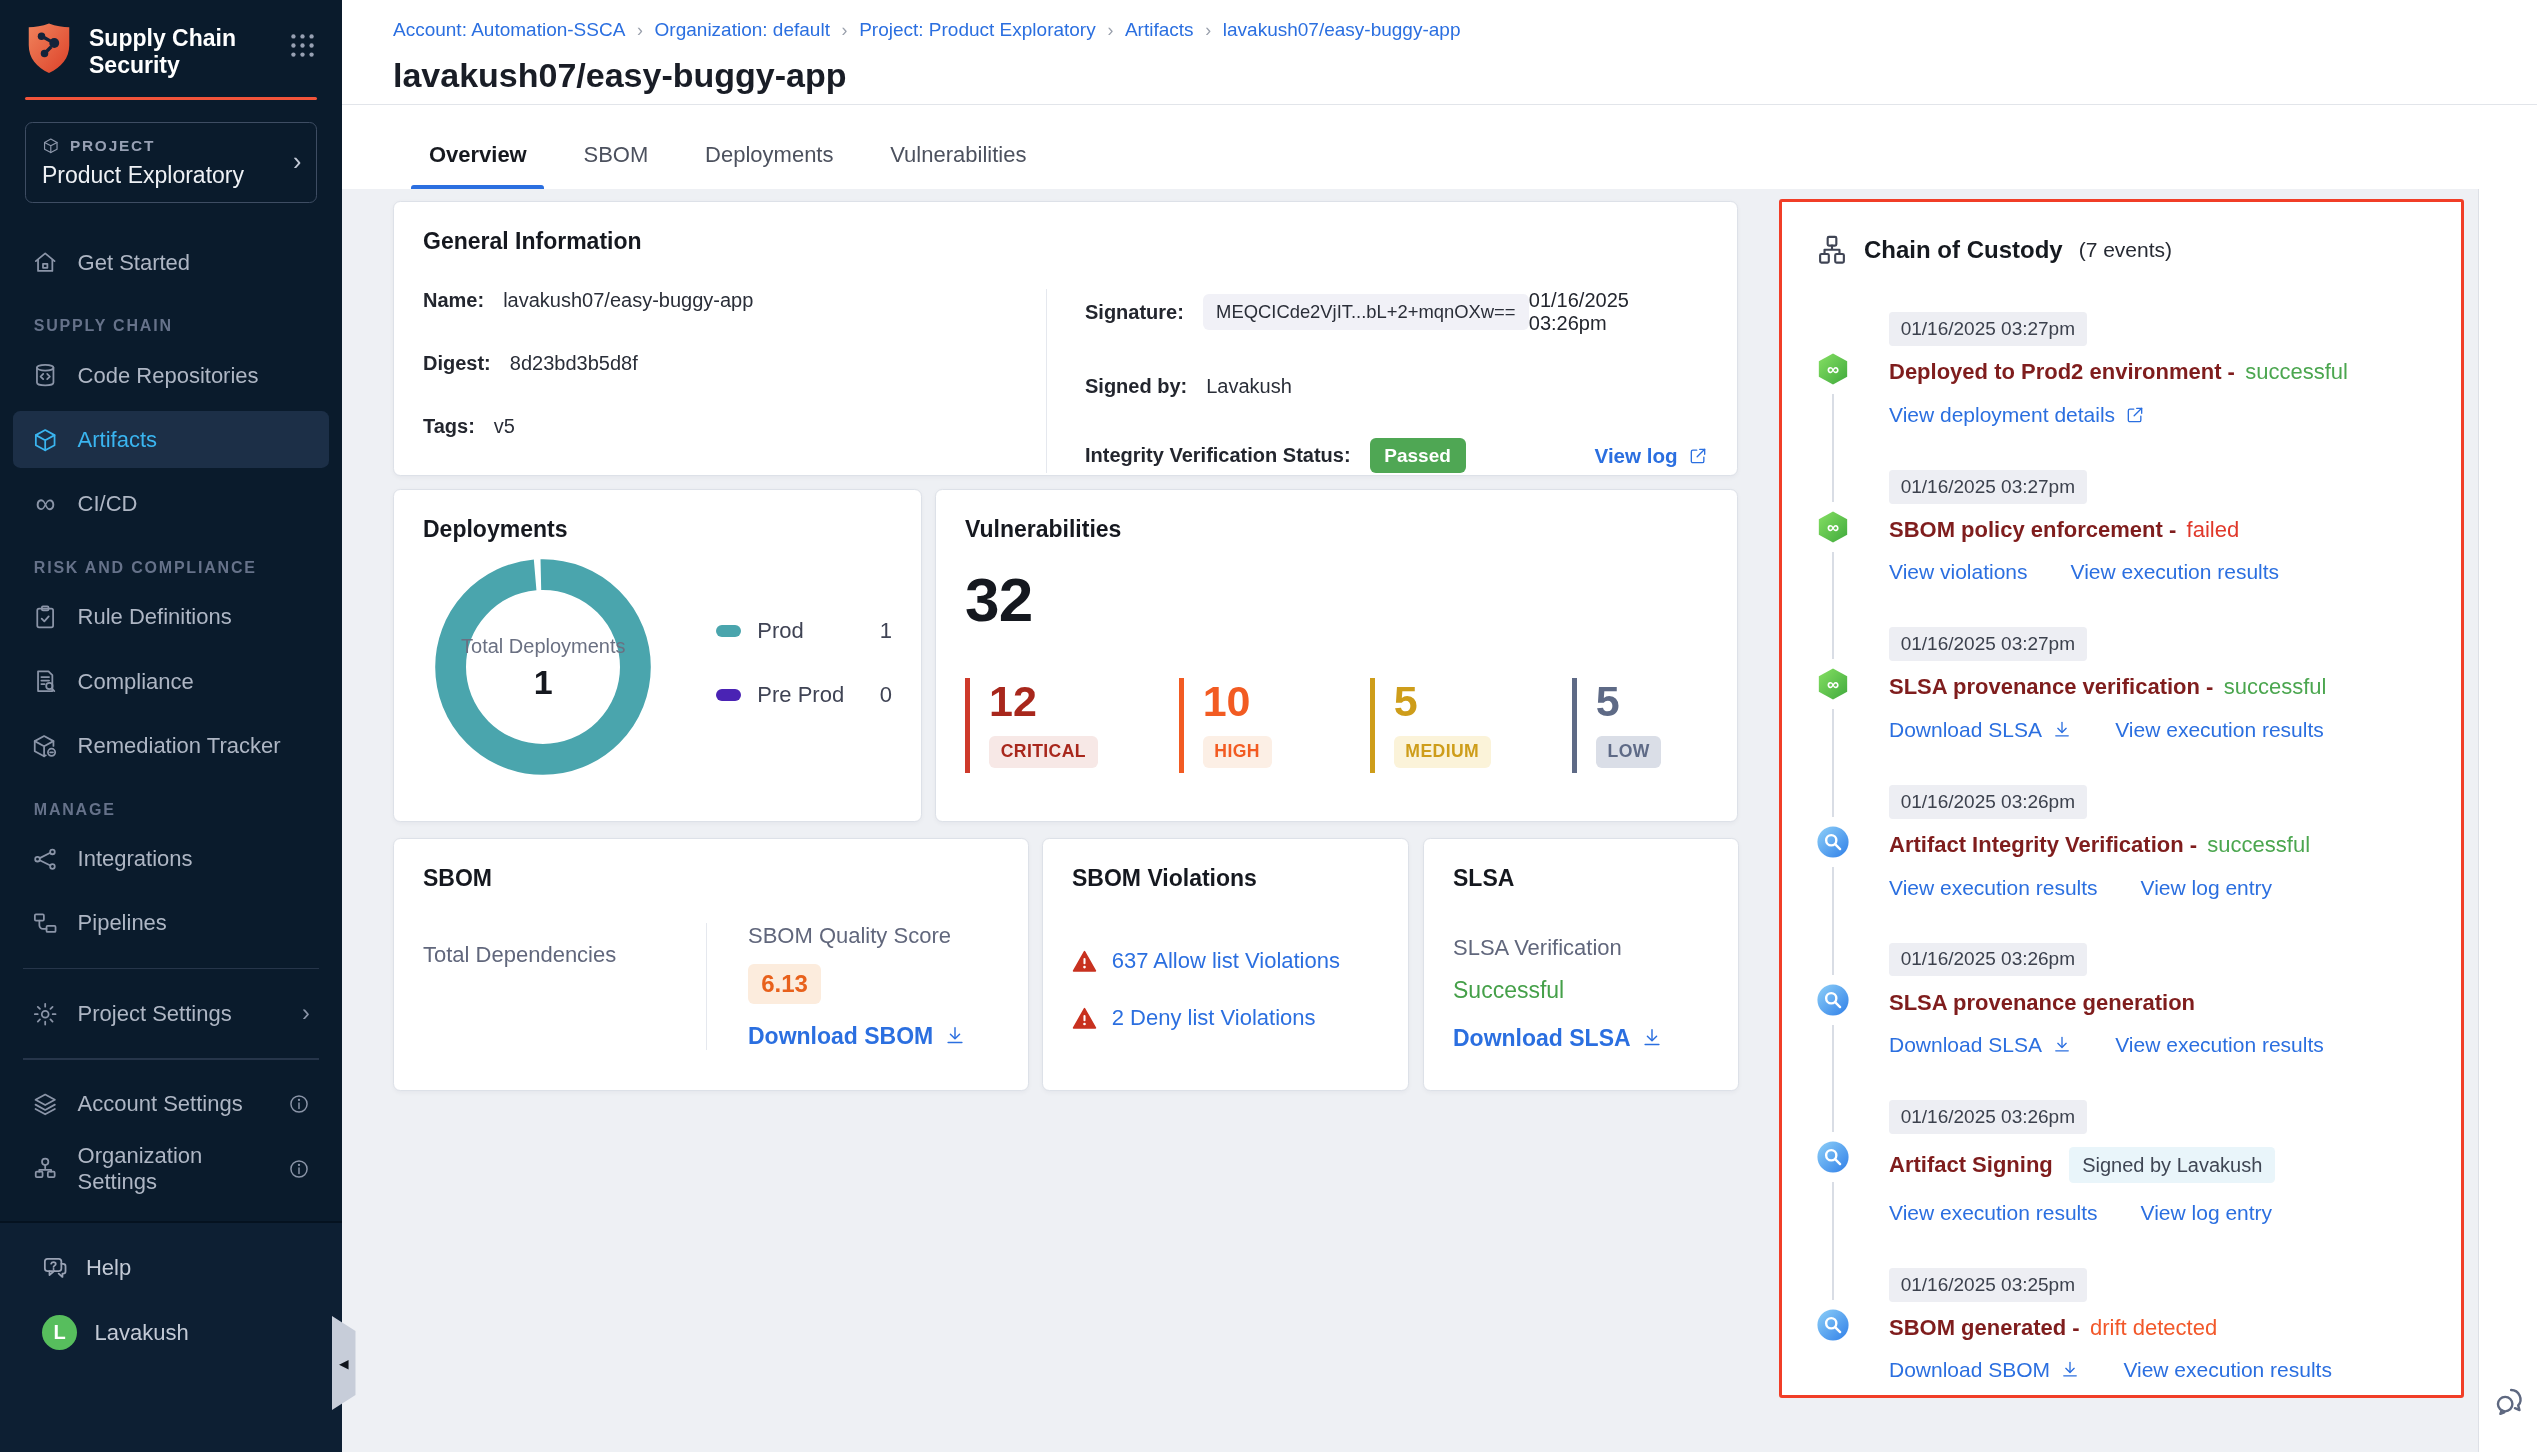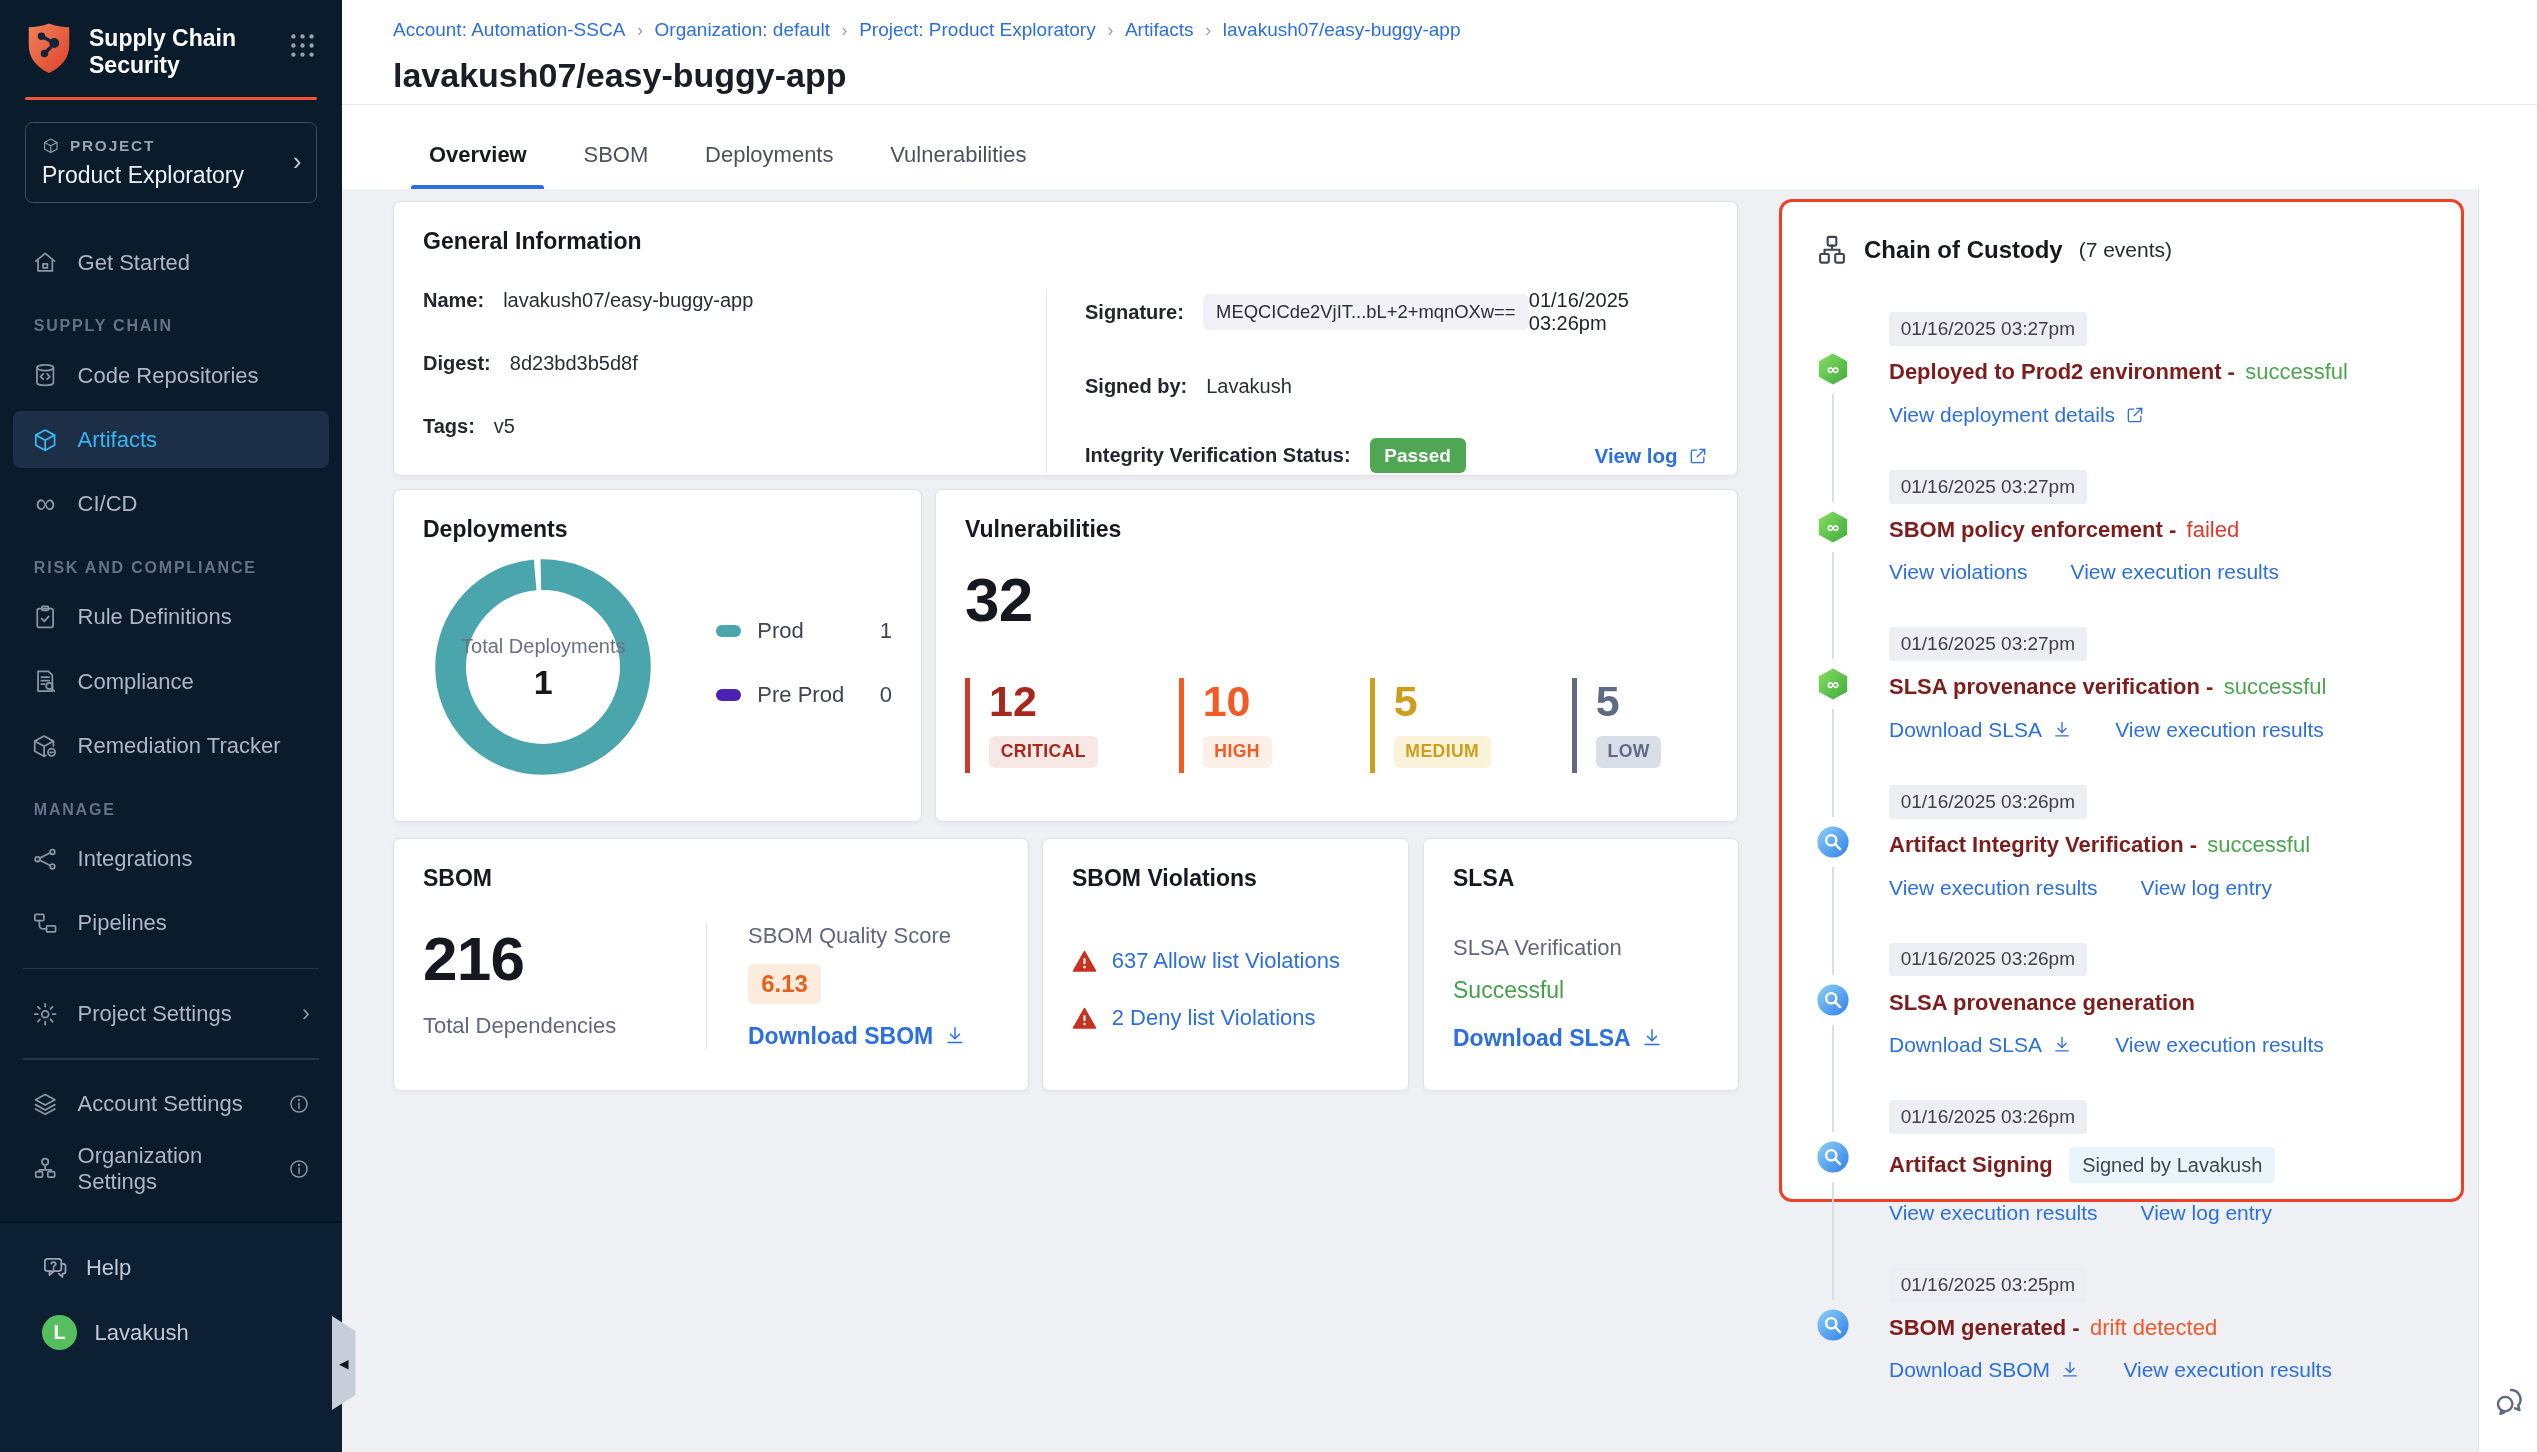--- a/index.html
+++ b/index.html
@@ -120,21 +120,21 @@
   .vio-row { display:flex; align-items:center; gap:14.7px; margin-bottom:31px; font-size:22px; }
   .vio-row .warn { width:25px; height:25px; flex:none; }
 
   
   #card-slsa { left:1081px; top:649px; width:316px; height:253px; }
   .slsa-verif { font-size:22px; color:#61677C; margin-top:43px; }
   .slsa-status { font-size:23px; color:#45A049; margin-top:16px; }
   .slsa-dl { margin-top:20.6px; }
 
   
-  #chain-panel { position:absolute; left:1437px; top:10.3px; width:685px; height:1003px; background:#fff; border:3.7px solid #F13E27; border-radius:13px; padding:32px 34px; }
+  #chain-panel { position:absolute; left:1437px; top:10.3px; width:685px; height:1199px; background:#fff; border:3.7px solid #F13E27; border-radius:3px; padding:32px 34px; }
   .chain-head { display:flex; align-items:center; gap:16px; }
   .chain-head .icon { width:32px; height:32px; color:#3F4454; }
   .chain-title { font-size:24px; font-weight:700; color:#15191F; }
   .chain-count { font-size:21px; color:#262A33; }
   .events { margin-top:46px; }
   .event { position:relative; padding-left:73px; padding-bottom:43px; }
   .event:not(:last-child)::before { content:''; position:absolute; left:16px; top:82px; bottom:-32px; width:1.5px; background:#D9DDE5; }
   .event-icon { position:absolute; left:0; top:40px; width:34px; height:34px; z-index:1; }
   .ts-pill { display:inline-block; background:#EDEEF3; color:#3C414D; font-size:19px; padding:5.9px 11.7px; border-radius:3.7px; }
   .event-title-row { margin-top:13.2px; display:flex; align-items:center; flex-wrap:wrap; gap:0 10.3px; }
@@ -473,21 +473,20 @@
         <div class="sev-item" style="border-left-color: rgb(242, 91, 34);"><div class="sev-count" style="color: rgb(242, 91, 34);">10</div><div class="sev-badge" style="background: rgb(252, 239, 229); color: rgb(242, 91, 34);">HIGH</div></div>
         <div class="sev-item" style="border-left-color: rgb(206, 157, 26);"><div class="sev-count" style="color: rgb(206, 157, 26);">5</div><div class="sev-badge" style="background: rgb(251, 243, 217); color: rgb(206, 157, 26);">MEDIUM</div></div>
         <div class="sev-item" style="border-left-color: rgb(94, 106, 134);"><div class="sev-count" style="color: rgb(94, 106, 134);">5</div><div class="sev-badge" style="background: rgb(218, 222, 231); color: rgb(94, 106, 134);">LOW</div></div>
       </div>
   </section>
 
   <section class="card" id="card-sbom">
     <div class="card-title">SBOM</div>
     <div class="sbom-body">
       <div class="sbom-left">
-        <div class="big-number">216</div>
         <div class="sbom-total-label">Total Dependencies</div>
       </div>
       <div class="sbom-right">
         <div class="quality-label">SBOM Quality Score</div>
         <div class="quality-pill">6.13</div>
         <div>
           <span class="link dl-link">
             <span>Download SBOM</span>
             <span class="icon">
               <svg viewBox="0 0 24 24" stroke-width="2">

